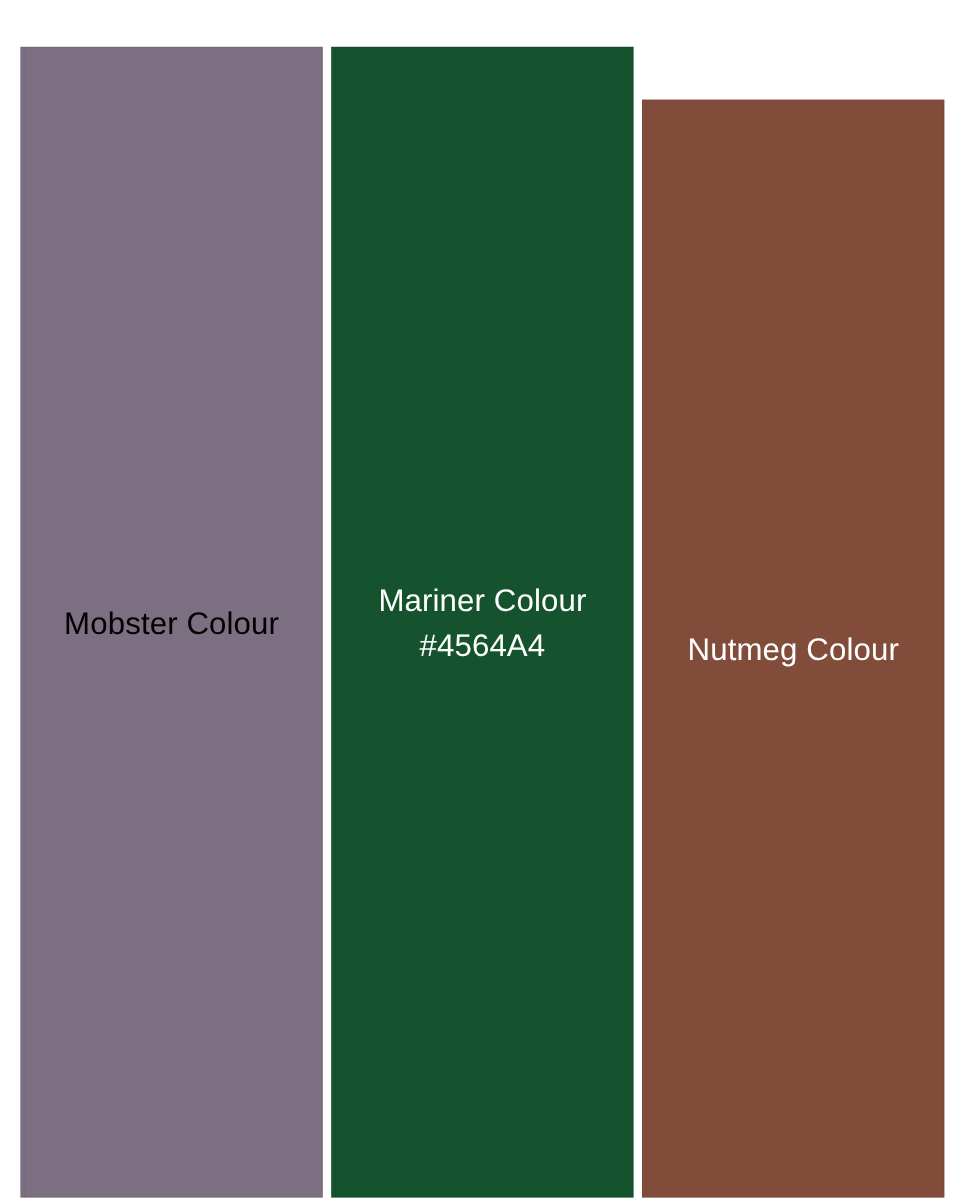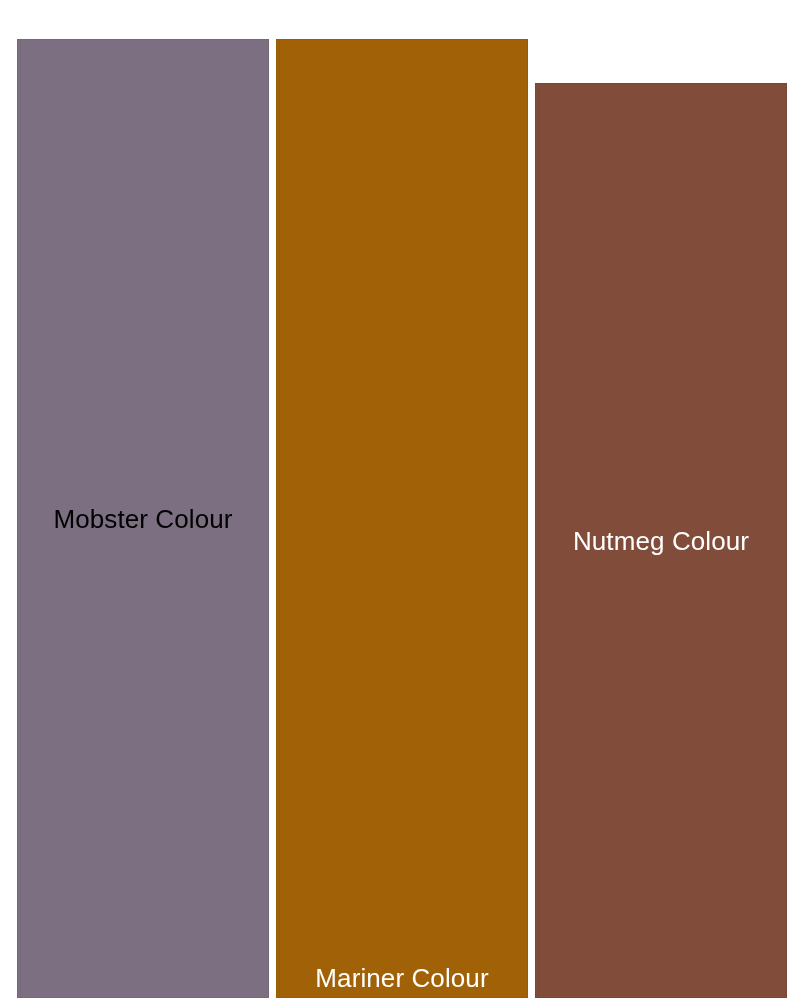--- a/index.html
+++ b/index.html
@@ -77,23 +77,24 @@
 
 <div class="palette-board" style="background-color: rgb(255, 255, 255);">
   <div class="swatch-row">
 
     <div class="swatch" style="background-color: rgb(124, 111, 129); color: rgb(0, 0, 0);">
       <div class="swatch-caption">
         <span class="swatch-name">Mobster Colour</span>
       </div>
     </div>
 
-    <div class="swatch" style="background-color: #a16207; color: rgb(255, 255, 255); justify-content: flex-end;">
+    <div class="swatch" style="background-color: #14532d; color: rgb(255, 255, 255);">
       <div class="swatch-caption">
         <span class="swatch-name">Mariner Colour</span>
+        <span class="swatch-hex">#4564A4</span>
       </div>
     </div>
 
     <div class="swatch" style="background-color: rgb(130, 76, 58); color: rgb(255, 255, 255); margin-top: 44px;">
       <div class="swatch-caption">
         <span class="swatch-name">Nutmeg Colour</span>
       </div>
     </div>
 
   </div>

